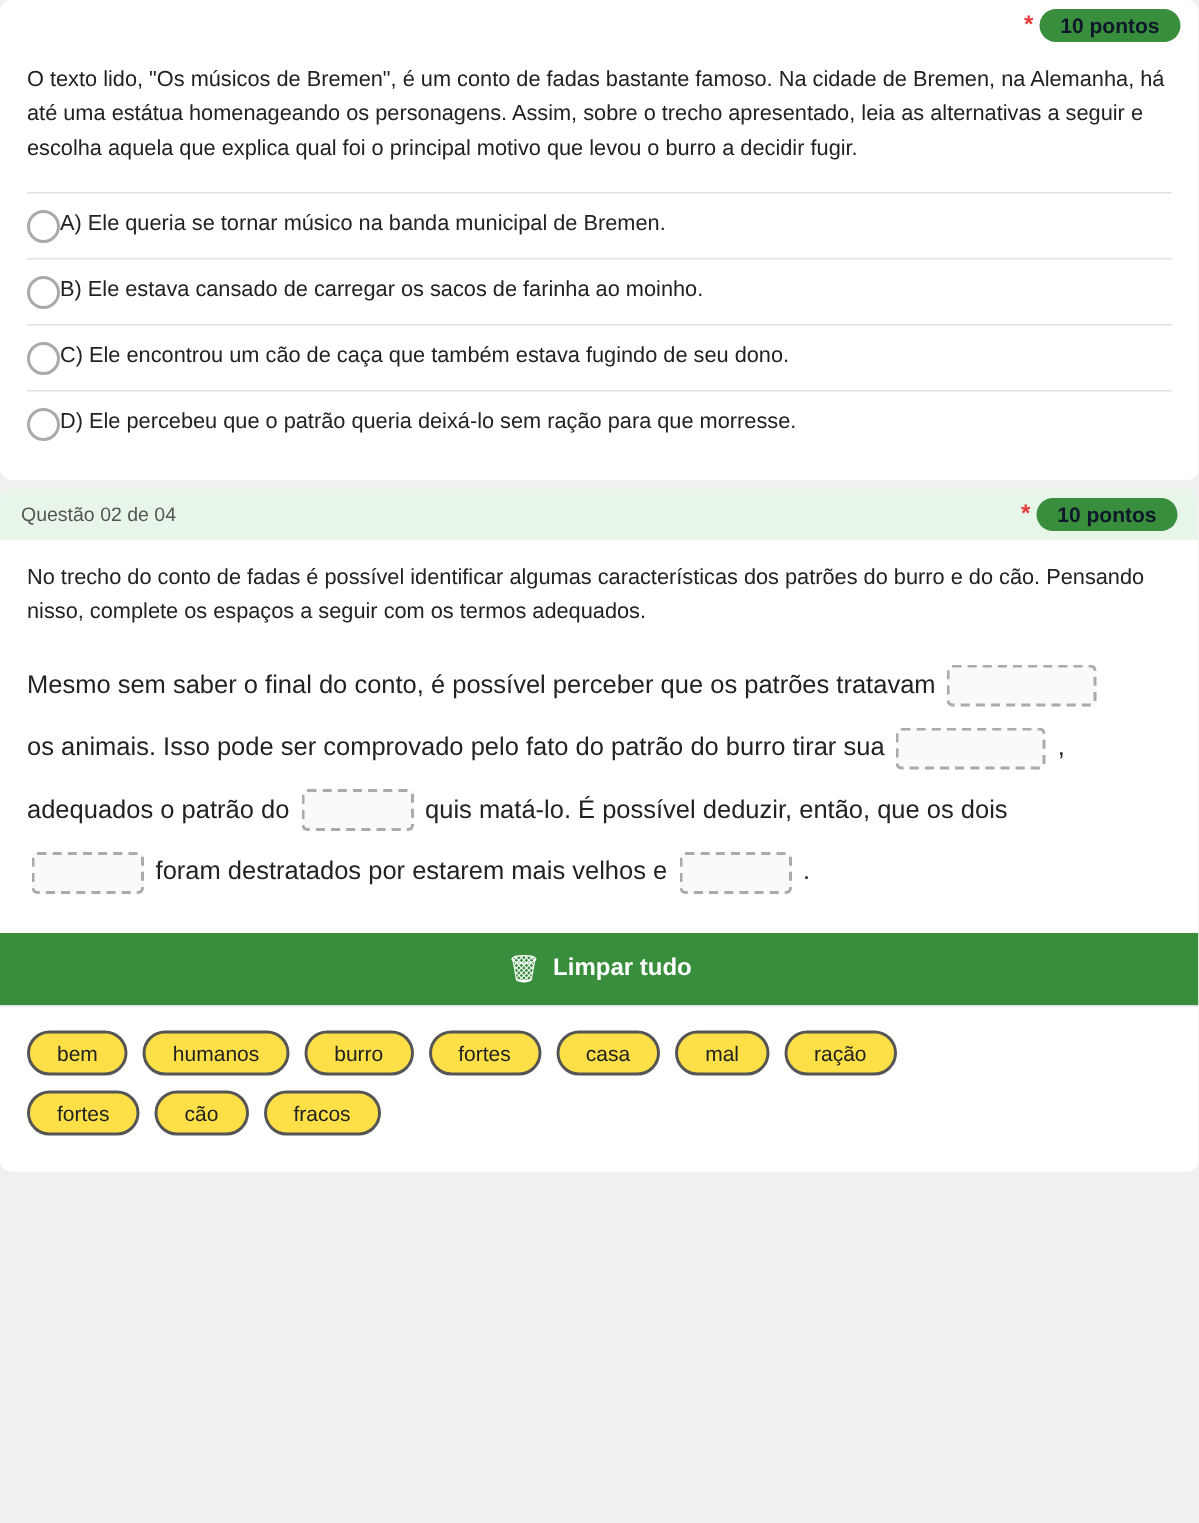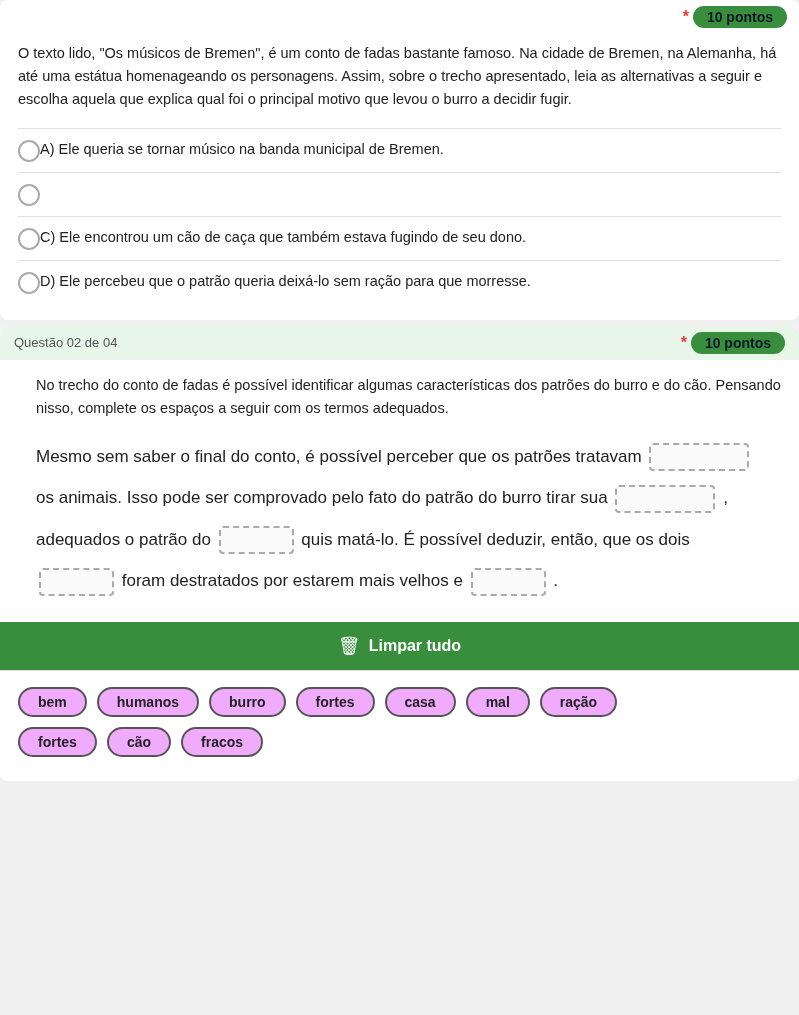--- a/index.html
+++ b/index.html
@@ -87,21 +87,21 @@
     }
 
     .q2-card-wrapper {
       background: #fff;
       border-radius: 8px;
       overflow: hidden;
       margin-bottom: 8px;
     }
 
     .q2-body {
-      padding: 14px 18px 18px 36px;
+      padding: 14px 18px 18px 18px;
     }
 
     .q2-intro {
       font-size: 14.5px;
       line-height: 1.6;
       margin-bottom: 18px;
       color: #222;
     }
 
     .fill-sentence {
@@ -162,24 +162,24 @@
       flex-wrap: wrap;
       gap: 10px;
       margin-bottom: 10px;
     }
 
     .word-chip {
       border: 2px solid #555;
       border-radius: 20px;
       padding: 5px 18px;
       font-size: 14px;
-      background: #f0abfc;
+      background: #fde047;
       color: #222;
       cursor: pointer;
-      font-weight: bold;
+      font-weight: normal;
     }
 
     .question1-wrapper {
       background: #fff;
       border-radius: 8px;
       overflow: hidden;
       margin-bottom: 6px;
     }
 
     .q1-top-bar {
@@ -201,20 +201,21 @@
   </div>
   <div class="question-body">
     <p class="question-text">O texto lido, "Os músicos de Bremen", é um conto de fadas bastante famoso. Na cidade de Bremen, na Alemanha, há até uma estátua homenageando os personagens. Assim, sobre o trecho apresentado, leia as alternativas a seguir e escolha aquela que explica qual foi o principal motivo que levou o burro a decidir fugir.</p>
 
     <div class="option-row">
       <span class="radio-circle"></span>
       <span class="option-text">A) Ele queria se tornar músico na banda municipal de Bremen.</span>
     </div>
     <div class="option-row">
       <span class="radio-circle"></span>
+      <span class="option-text">B) Ele estava cansado de carregar os sacos de farinha ao moinho.</span>
     </div>
     <div class="option-row">
       <span class="radio-circle"></span>
       <span class="option-text">C) Ele encontrou um cão de caça que também estava fugindo de seu dono.</span>
     </div>
     <div class="option-row">
       <span class="radio-circle"></span>
       <span class="option-text">D) Ele percebeu que o patrão queria deixá-lo sem ração para que morresse.</span>
     </div>
   </div>

